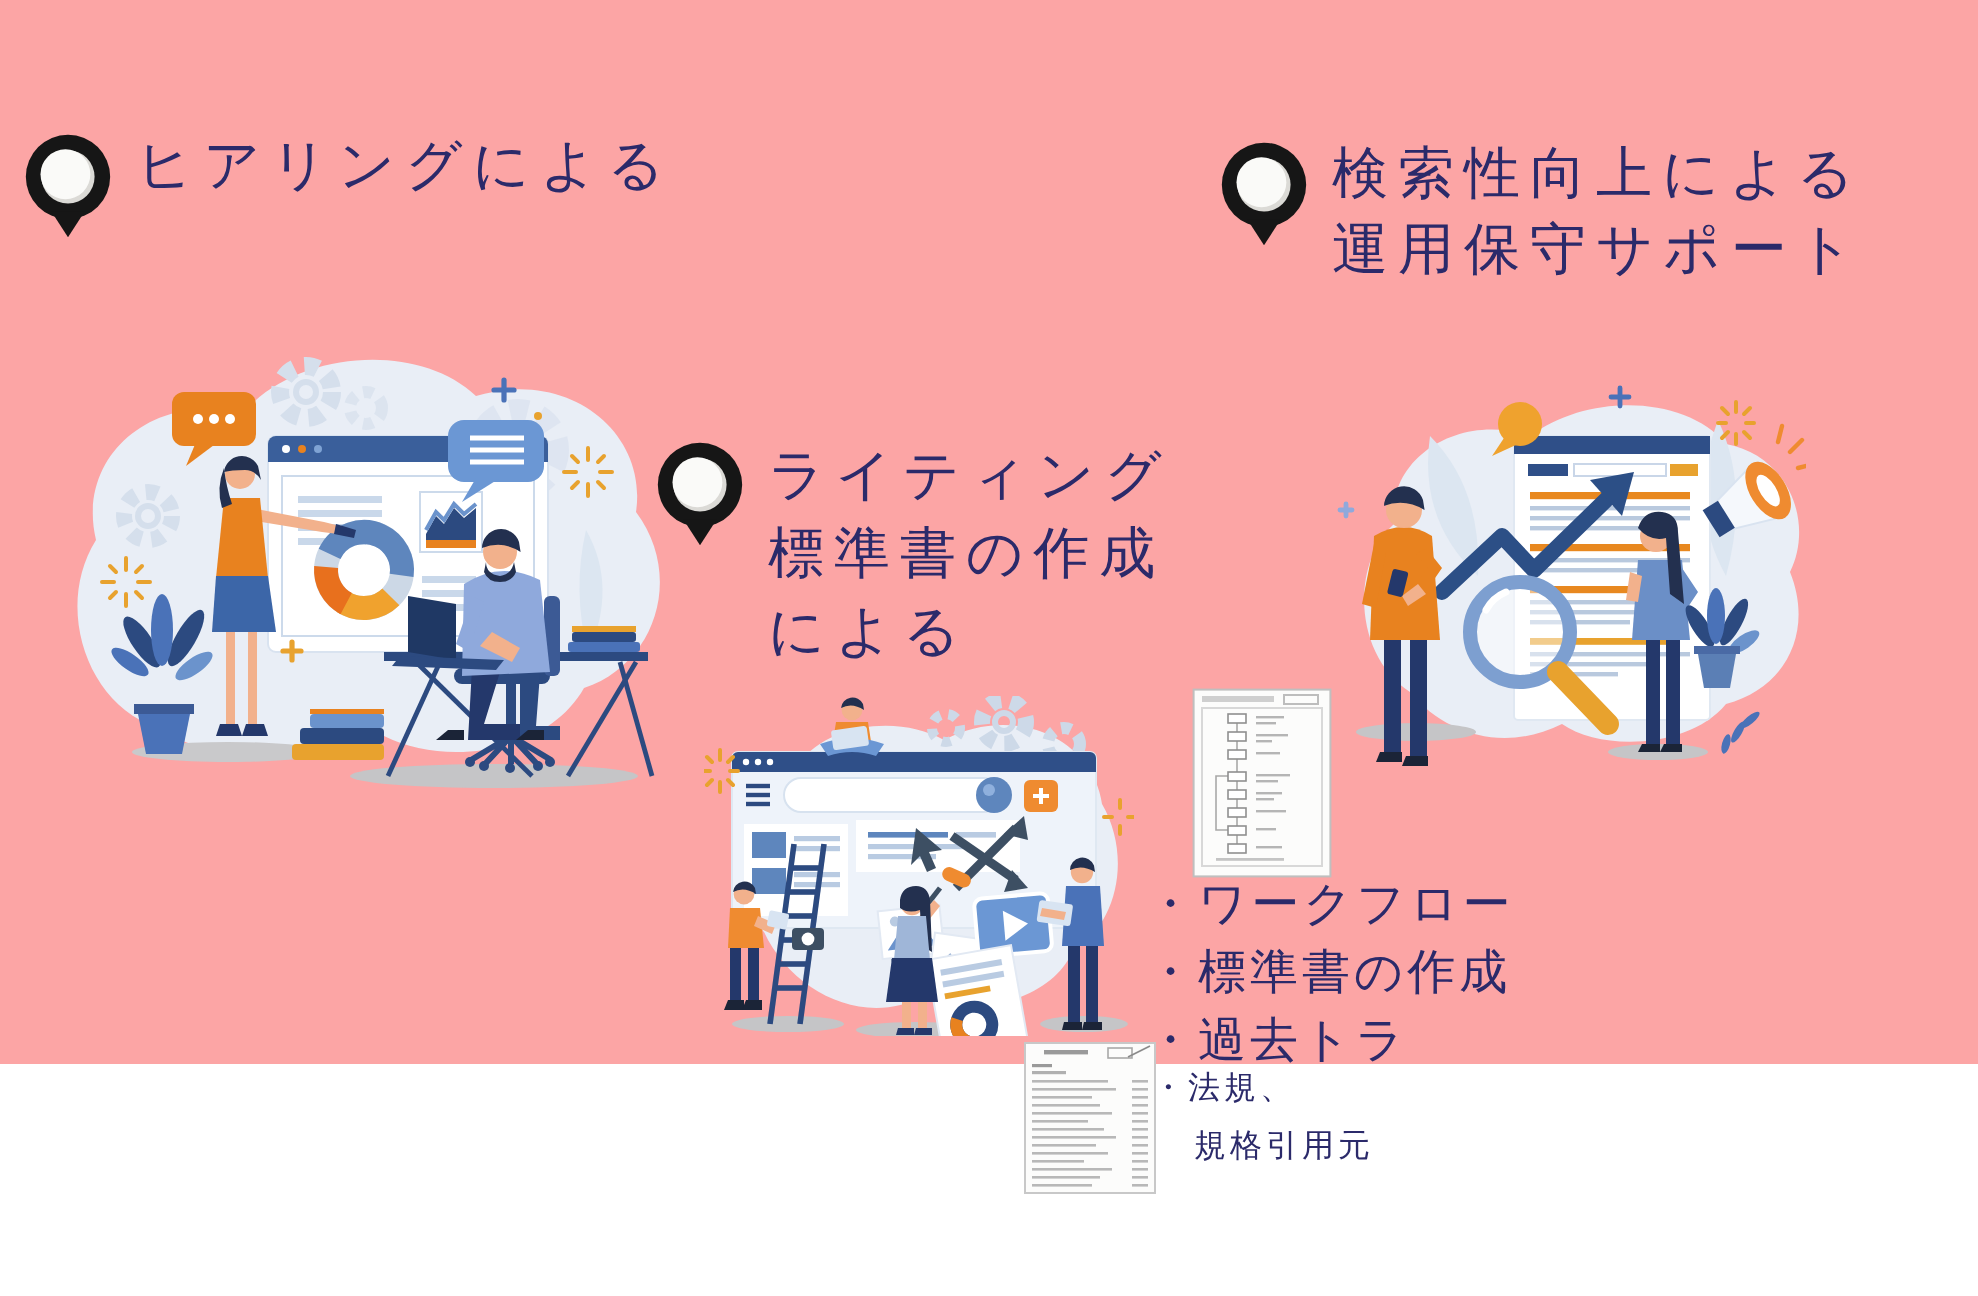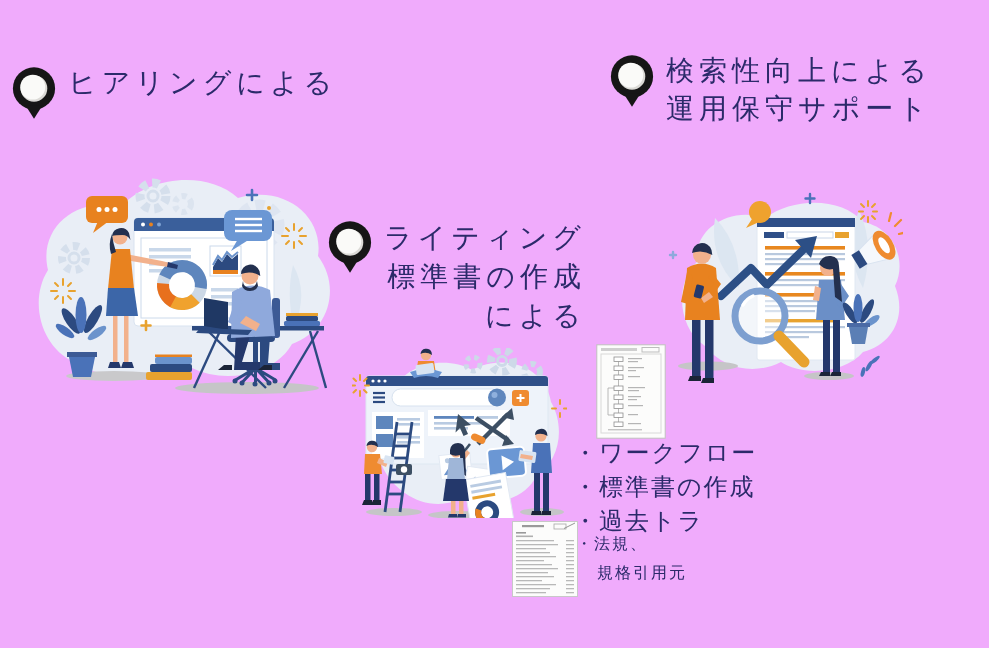--- a/index.html
+++ b/index.html
@@ -1,33 +1,33 @@
 <!DOCTYPE html>
 <html><head>
 <meta charset="utf-8">
 <style>
   html,body{margin:0;padding:0;}
   body{
     width:989px;height:648px;overflow:hidden;
     font-family:"Liberation Sans","DejaVu Sans",sans-serif;
   }
   .canvas{
-    position:relative;width:989px;height:648px;
-    background:#f0abfc;
+    position:relative;width:989px;height:532px;
+    background:#fca5a5;
   }
   .heading{
     position:absolute;display:flex;align-items:flex-start;gap:12px;
     color:#2b2a6a;
   }
   .pin{width:44px;height:54px;flex:0 0 auto;margin-top:2px;}
   .htext .hline{
     font-size:28px;line-height:38px;letter-spacing:5px;font-weight:500;
     white-space:nowrap;
   }
-  .heading.writing .htext .hline{line-height:39px;text-align:right;}
+  .heading.writing .htext .hline{line-height:39px;}
   .blist{
     position:absolute;color:#2b2a6a;font-weight:500;white-space:nowrap;font-family:Liberation Mono, monospace;
   }
   .blist.outputs .bitem{font-size:24px;line-height:34px;letter-spacing:2px;}
   .blist.refs .bitem{font-size:16px;line-height:29px;letter-spacing:2px;}
   .blist.refs .bitem.indent{padding-left:21px;}
   .illust,.thumb{position:absolute;}
 </style>
 </head>
 <body>
@@ -39,21 +39,21 @@
       <circle cx="24" cy="24" r="23" fill="#161616"></circle>
       <path d="M15 43 L33 43 L24 57 Z" fill="#161616"></path>
       <circle cx="24" cy="24" r="14.5" fill="#dbdad6"></circle>
       <circle cx="22.6" cy="22.6" r="13.6" fill="#fafaf8"></circle>
     </svg>
     <div class="htext">
       <div class="hline">ヒアリングによる</div>
     </div>
   </div>
 
-  <div class="heading" style="left:610px;top:52px;text-align:right;">
+  <div class="heading" style="left:610px;top:68px;text-align:right;">
     <svg class="pin" viewBox="0 0 48 58">
       <circle cx="24" cy="24" r="23" fill="#161616"></circle>
       <path d="M15 43 L33 43 L24 57 Z" fill="#161616"></path>
       <circle cx="24" cy="24" r="14.5" fill="#dbdad6"></circle>
       <circle cx="22.6" cy="22.6" r="13.6" fill="#fafaf8"></circle>
     </svg>
     <div class="htext">
       <div class="hline">検索性向上による</div>
       <div class="hline">運用保守サポート</div>
     </div>

